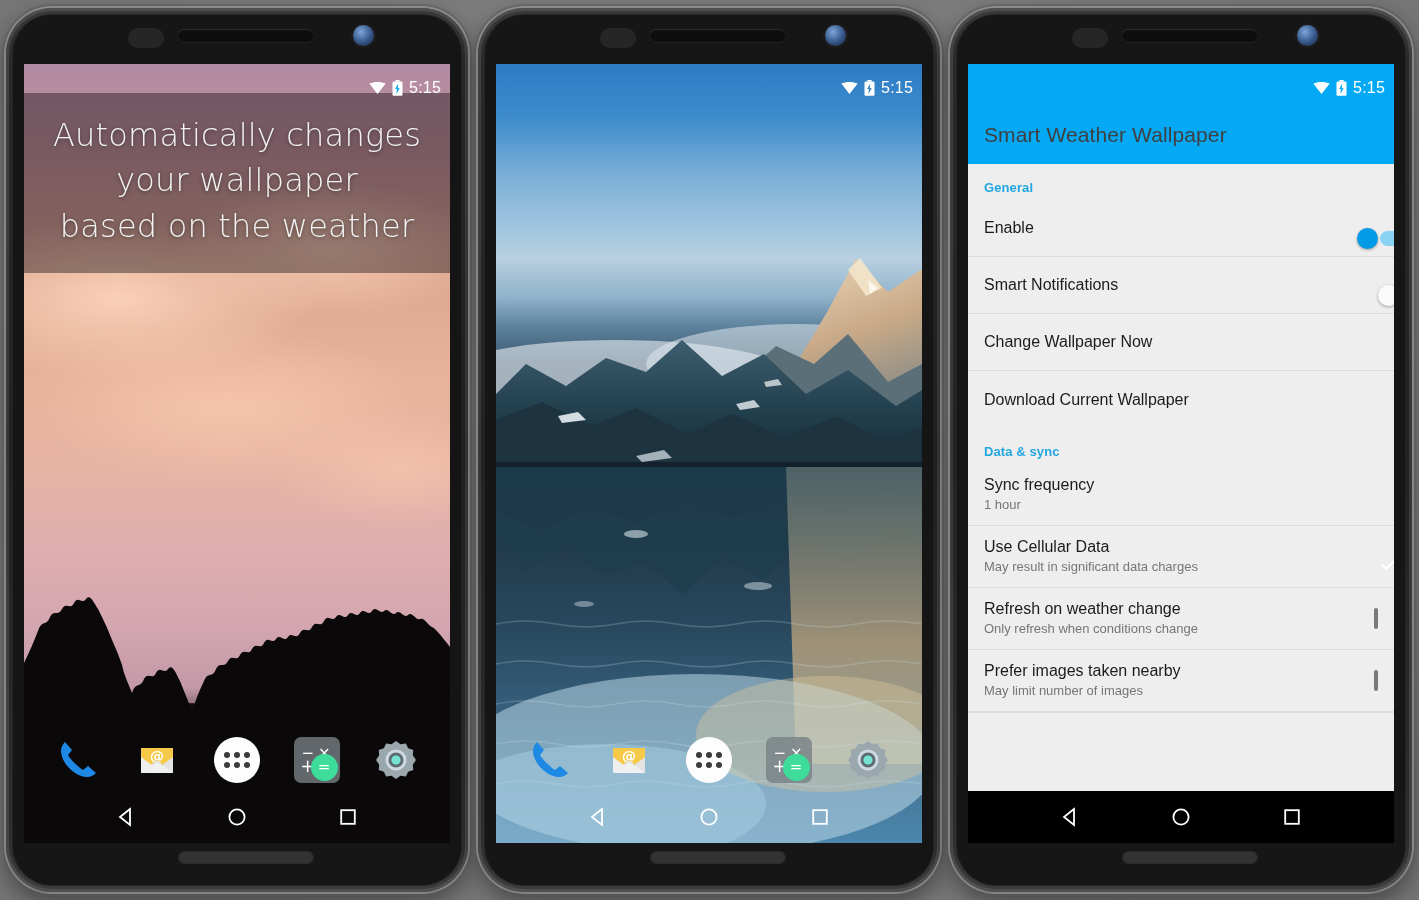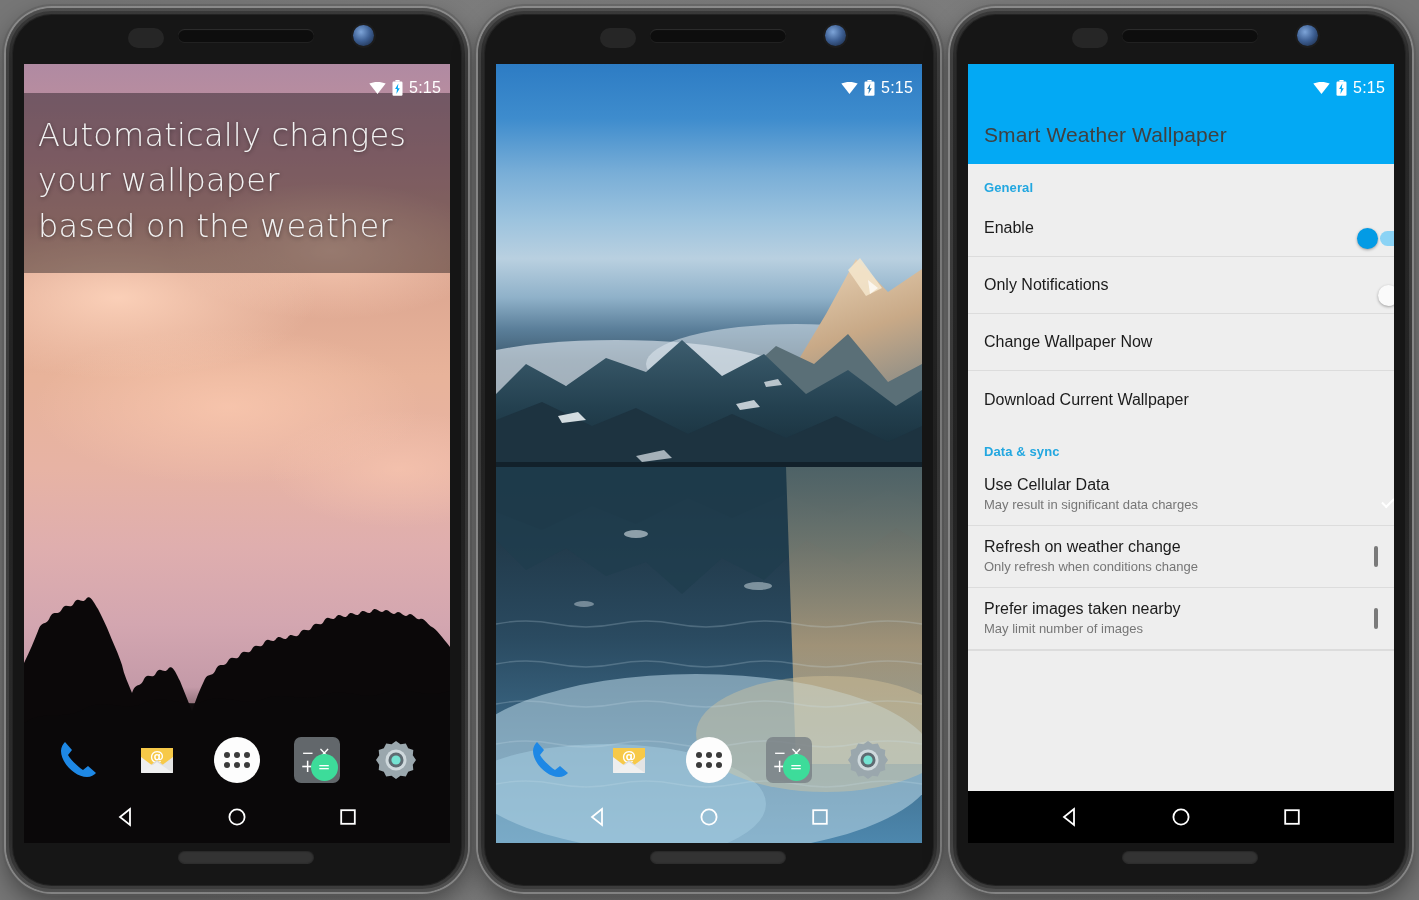--- a/index.html
+++ b/index.html
@@ -156,21 +156,21 @@
         #b2d3e4 100%);
   }
   .lake-art { position: absolute; inset: 0; }
 
   
   .caption {
     position: absolute;
     left: 0; right: 0; top: 29px;
     padding: 20px 14px 24px;
     background: rgba(20,14,20,0.42);
-    text-align: left;
+    text-align: center;
     z-index: 15;
   }
   .caption.blue { background: rgba(14,26,40,0.40); }
   .caption-line {
     display: block;
     color: #f2f2f2;
     font-size: 32px;
     font-weight: 300;
     line-height: 1.42;
     letter-spacing: 0.2px;
@@ -653,21 +653,21 @@
             <div class="pref-ctl">
               <span class="switch on">
                 <span class="track"></span>
                 <span class="thumb"></span>
               </span>
             </div>
           </div>
 
           <div class="pref-row">
             <div class="pref-texts">
-              <div class="pref-title">Only Notifications</div>
+              <div class="pref-title">Smart Notifications</div>
             </div>
             <div class="pref-ctl">
               <span class="switch off">
                 <span class="track"></span>
                 <span class="thumb"></span>
               </span>
             </div>
           </div>
 
           <div class="pref-row">
@@ -677,20 +677,26 @@
           </div>
 
           <div class="pref-row nodiv">
             <div class="pref-texts">
               <div class="pref-title">Download Current Wallpaper</div>
             </div>
           </div>
 
           <div class="cat-header">Data &amp; sync</div>
 
+          <div class="pref-row">
+            <div class="pref-texts">
+              <div class="pref-title">Sync frequency</div>
+              <div class="pref-sub">1 hour</div>
+            </div>
+          </div>
 
           <div class="pref-row">
             <div class="pref-texts">
               <div class="pref-title">Use Cellular Data</div>
               <div class="pref-sub">May result in significant data charges</div>
             </div>
             <div class="pref-ctl">
               <span class="checkbox checked">
                 <span class="tick"></span>
               </span>

